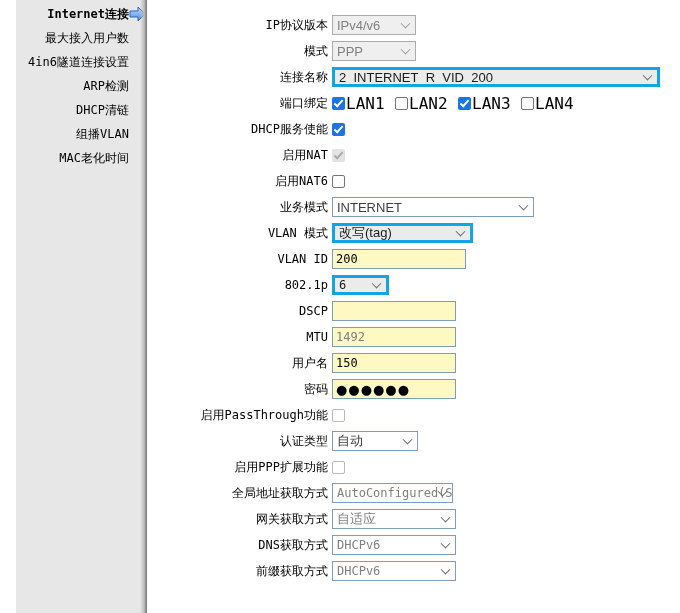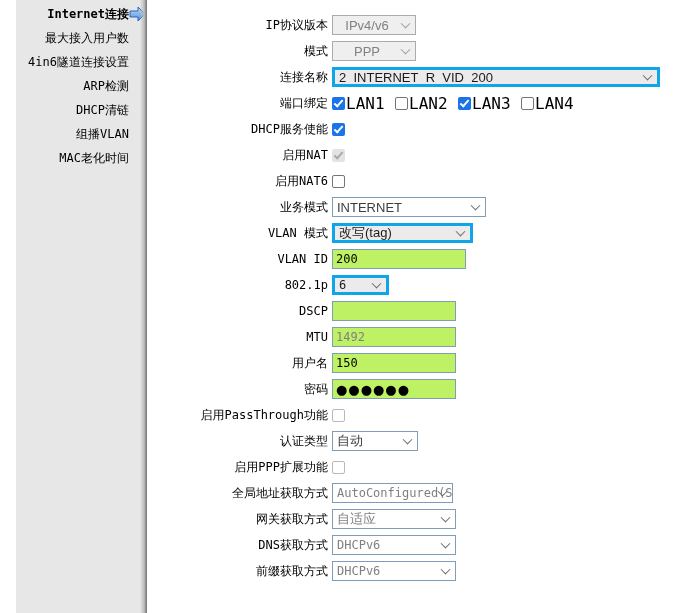--- a/index.html
+++ b/index.html
@@ -25,32 +25,32 @@
        padding:0 18px 0 4px;overflow:hidden;white-space:nowrap;cursor:pointer;}
   .sel-dis{background:#efefef;border:1px solid #ababab;color:#818181;cursor:default;}
   .sel-gray{background:#ebebeb;border:3px solid #0ea5e9;color:#1a1a1a;}
   .sel-blue{background:#fff;border:1px solid #7f9db9;color:#3d3d3d;}
   .tight{padding-right:12px;}
   .chev{position:absolute;right:6px;top:50%;width:6px;height:6px;
        border-right:1.6px solid #6b6b6b;border-bottom:1.6px solid #6b6b6b;
        transform:translateY(-70%) rotate(45deg);}
   .sel-dis .chev{border-color:#9e9e9e;}
 
-  .inp{height:20px;box-sizing:border-box;border:1px solid #7f9db9;background:#bef264;
+  .inp{height:20px;box-sizing:border-box;border:1px solid #7f9db9;background:#fef9c3;
        padding:0 3px;font-family:"DejaVu Sans Mono",monospace;font-size:12px;color:#000;outline:none;}
   .inp.c-gray{color:#808080;}
   .pwd{font-size:13px;letter-spacing:1px;font-family:"DejaVu Sans",sans-serif;}
 
   .f-sans{font-family:"Liberation Sans","DejaVu Sans",sans-serif;font-size:13px;}
   .f-mono{font-family:"DejaVu Sans Mono",monospace;font-size:12px;}
   .c-gray{color:#808080;}
   .c-dark{color:#3d3d3d;}
 
-  .w57{width:57px;} .w84{width:84px;justify-content:center;} .w85{width:86px;} .w121{width:121px;}
-  .w124{width:124px;} .w134{width:134px;} .w141{width:141px;} .w190{width:154px;} .w328{width:328px;}
+  .w57{width:57px;} .w84{width:84px;} .w85{width:86px;} .w121{width:121px;}
+  .w124{width:124px;} .w134{width:134px;} .w141{width:141px;} .w190{width:202px;} .w328{width:328px;}
 
   
   .cb{position:relative;width:13px;height:13px;box-sizing:border-box;border-radius:2px;flex:none;cursor:pointer;}
   .cb-on{background:#1a73e8;}
   .cb-on::after{content:'';position:absolute;left:4px;top:1px;width:3px;height:7px;
        border:solid #fff;border-width:0 2px 2px 0;transform:rotate(42deg);}
   .cb-on.cb-dis{background:#e3e3e3;cursor:default;}
   .cb-on.cb-dis::after{border-color:#a9a9a9;}
   .cb-off{background:#fff;border:1px solid #757575;}
   .cb-off.cb-dis{border-color:#b9b9b9;cursor:default;}

